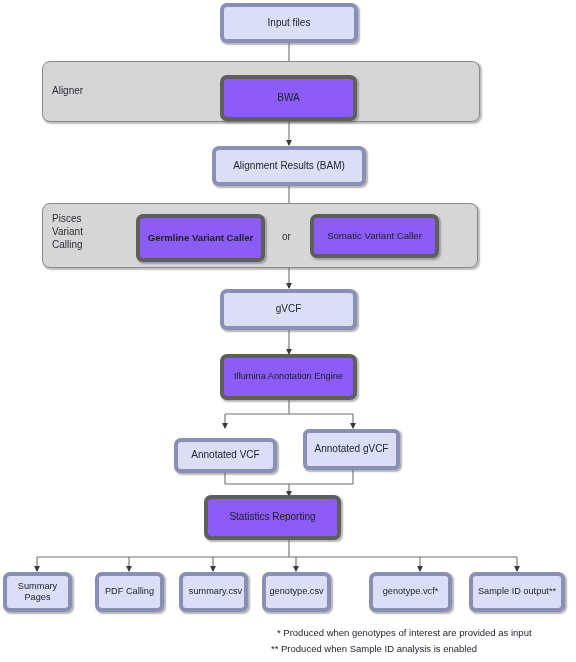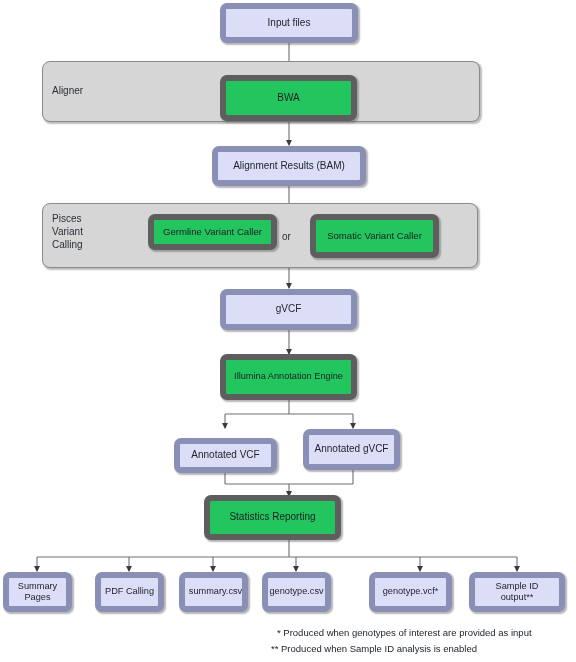--- a/index.html
+++ b/index.html
@@ -32,34 +32,34 @@
   }
 
   .node {
     position: absolute;
     box-sizing: border-box;
     display: flex;
     align-items: center;
     justify-content: center;
     text-align: center;
     border-radius: 7px;
-    border: 6px solid #0369a1;
+    border: 4px solid #0369a1;
     box-shadow: 1.5px 1.5px 1.5px rgba(90,90,90,0.45);
     line-height: 1.22;
     padding: 2px 4px;
   }
 
   .node.blue {
     background: #dcdef7;
     border-color: #8a8fb5;
     color: #20252e;
   }
 
   .node.gray {
-    background: #22c55e;
+    background: #8b5cf6;
     border-color: #5e5e5e;
     color: #1d1f23;
   }
 
   .group {
     position: absolute;
     box-sizing: border-box;
     background: #d6d6d6;
     border: 1px solid #8a8a8a;
     border-radius: 8px;
@@ -146,33 +146,33 @@
   <div class="group-label" style="left:52px; top:213px; width:80px;">Pisces
 Variant
 Calling</div>
 
   <div class="node blue fs10" style="left:220px; top:3px; width:138px; height:40px;">Input files</div>
 
   <div class="node gray fs10" style="left:220px; top:75px; width:137px; height:46px;">BWA</div>
 
   <div class="node blue fs10" style="left:212px; top:146px; width:154px; height:40px;">Alignment Results (BAM)</div>
 
-  <div class="node gray fs95" style="left:148px; top:214px; width:129px; height:36px;">Germline Variant Caller</div>
+  <div class="node gray fs95" style="left:136px; top:214px; width:129px; height:48px;font-weight:bold;">Germline Variant Caller</div>
 
   <div class="or-label" style="left:282px; top:231px;">or</div>
 
   <div class="node blue fs10" style="left:220px; top:289px; width:137px; height:41px;">gVCF</div>
 
   <div class="node gray fs95" style="left:310px; top:214px; width:129px; height:44px;">Somatic Variant Caller</div>
 
   <div class="node gray fs9" style="left:220px; top:354px; width:137px; height:46px;">Illumina Annotation Engine</div>
 
   <div class="node blue fs10" style="left:174px; top:438px; width:103px; height:35px;">Annotated VCF</div>
 
-  <div class="node blue fs10" style="left:303px; top:429px; width:97px; height:41px;">Annotated gVCF</div>
+  <div class="node blue fs10" style="left:303px; top:429px; width:97px; height:41px;border-radius:6px;">Annotated gVCF</div>
 
   <div class="node gray fs10" style="left:204px; top:495px; width:137px; height:45px;">Statistics Reporting</div>
 
   <div class="node blue fs9" style="left:3px; top:572px; width:69px; height:40px; white-space:pre-line;">Summary
 Pages</div>
 
   <div class="node blue fs9" style="left:95px; top:572px; width:69px; height:40px;">PDF Calling</div>
 
   <div class="node blue fs9" style="left:179px; top:572px; width:69px; height:40px;padding-left:8px;">summary.csv</div>
 

